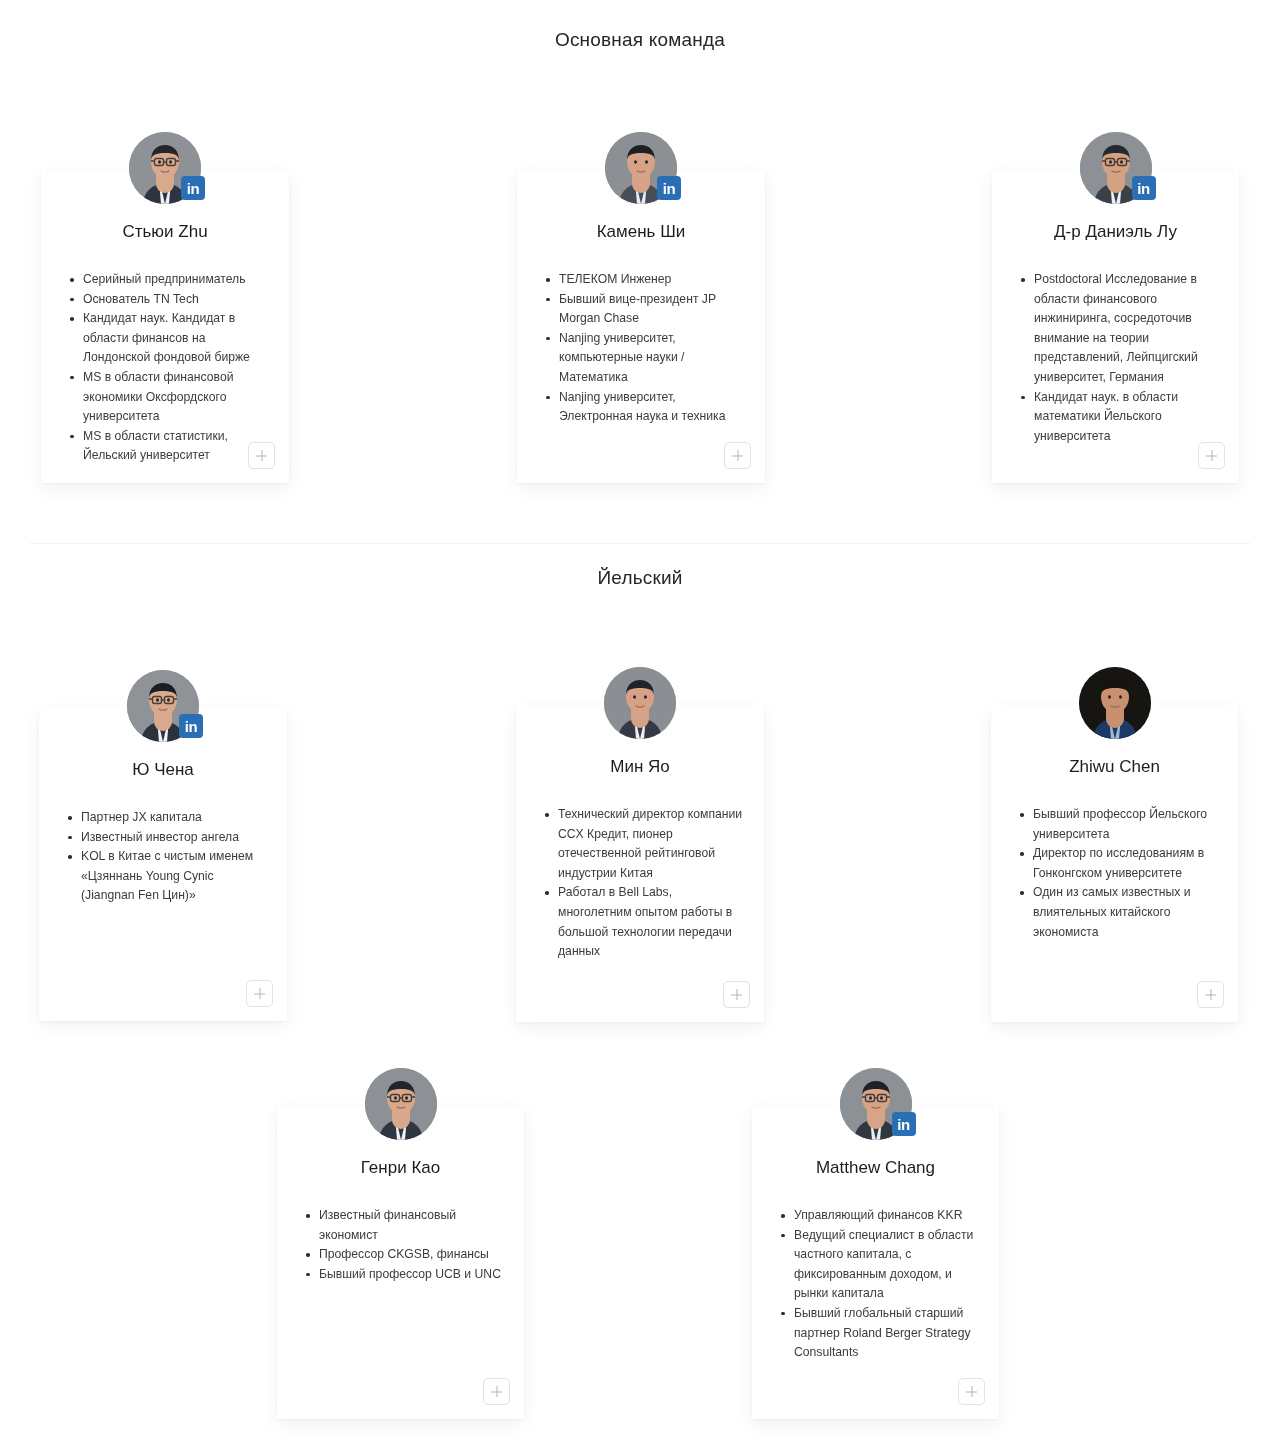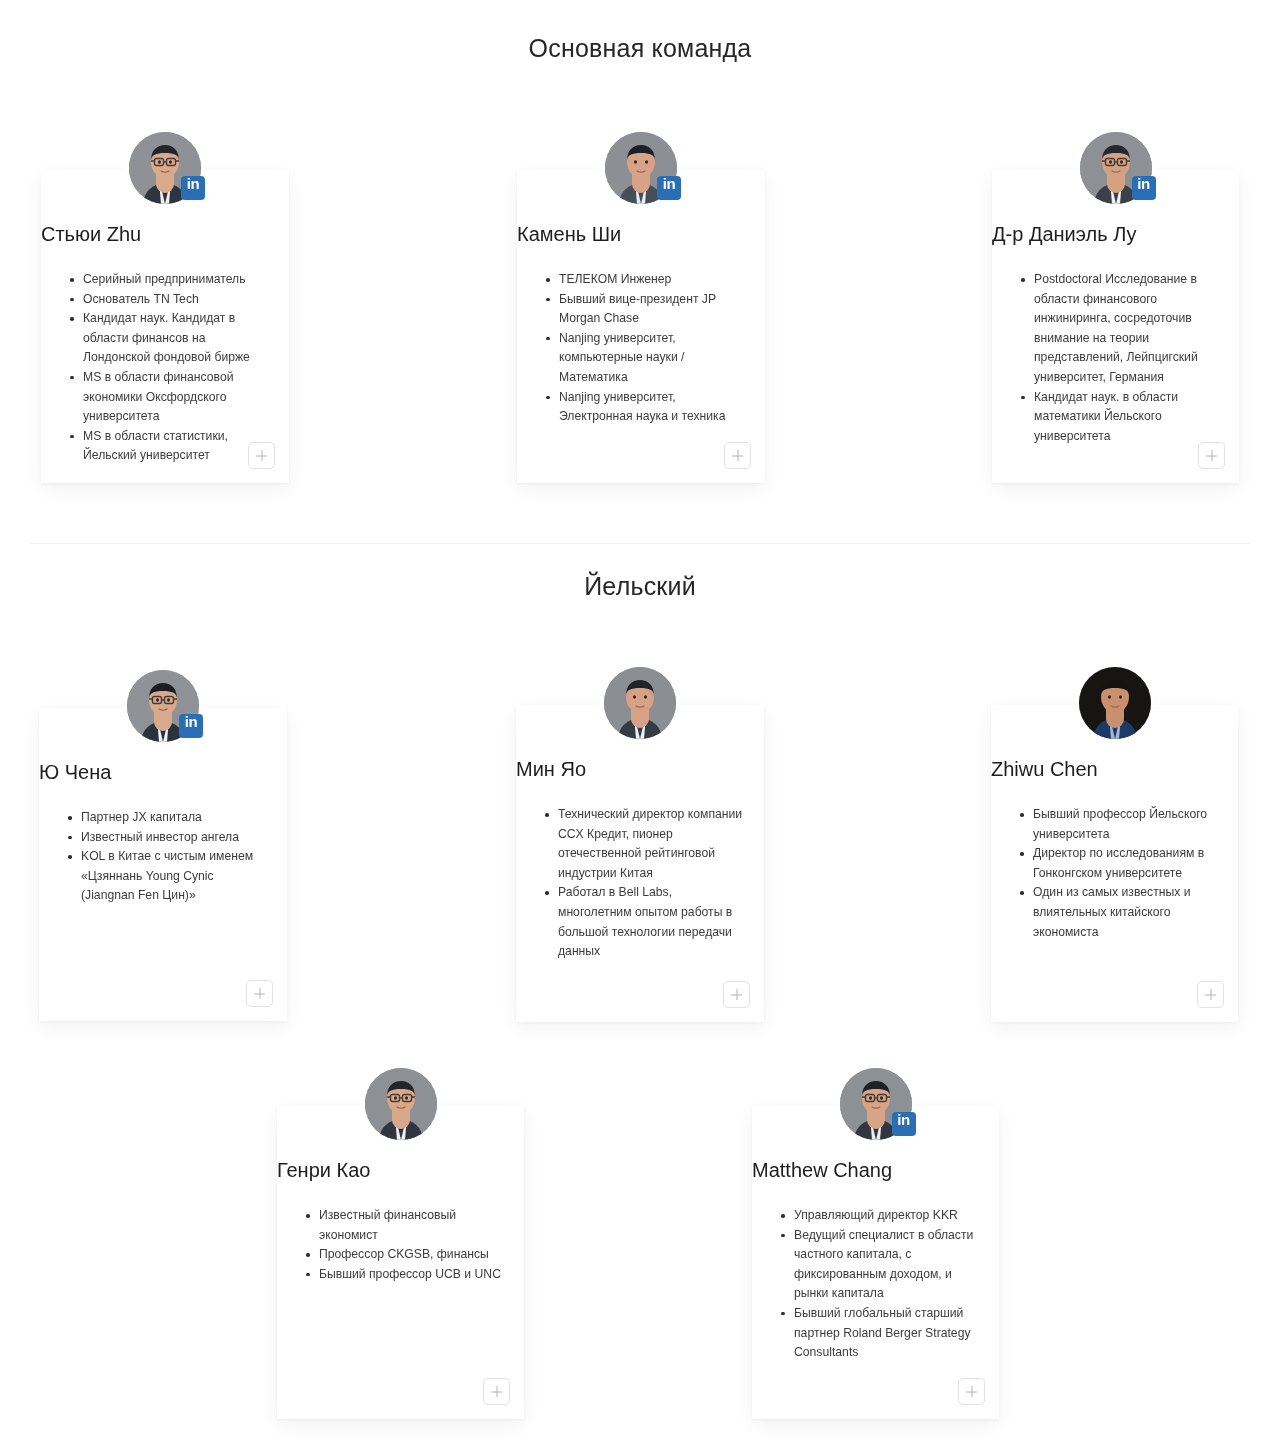--- a/index.html
+++ b/index.html
@@ -17,21 +17,21 @@
   }
 
   .page { position: relative; width: 1280px; height: 1440px; }
 
   
   .section-title {
     position: absolute;
     left: 0;
     width: 1280px;
     text-align: center;
-    font-size: 25px;
+    font-size: 19px;
     font-weight: 400;
     color: #262626;
     letter-spacing: .2px;
     line-height: 1.2;
   }
   #title-core { top: 16px; }
   #title-advisors { top: 554px; }
 
   .divider {
     position: absolute;
@@ -70,36 +70,38 @@
 
   .li-badge {
     position: absolute;
     right: -4px;
     bottom: 4px;
     width: 24px;
     height: 24px;
     border-radius: 4px;
     background: #2a6fb5;
     display: flex;
+    align-items: center;
     justify-content: center;
     color: #ffffff;
     font-size: 15px;
     font-weight: 700;
     line-height: 1;
     letter-spacing: -.5px;
     font-family: "Liberation Sans", sans-serif;
   }
   .li-badge .li-i { display:inline-block; }
 
   .person-name {
     position: absolute;
     left: 0;
     right: 0;
     top: 52px;
-    font-size: 20px;
+    text-align: center;
+    font-size: 17px;
     font-weight: 400;
     color: #1d1d1d;
     line-height: 1.2;
   }
 
   .bullets {
     position: absolute;
     left: 22px;
     right: 18px;
     top: 100px;
@@ -397,21 +399,21 @@
     <ellipse cx="41.5" cy="30" rx="1.5" ry="1.7" fill="#2a2420"></ellipse>
     <path d="M32 39c2 1.6 6 1.6 8 0" stroke="#9b6b53" stroke-width="1.2" fill="none" stroke-linecap="round"></path>
   </svg>
           </div>
           <a class="li-badge">
             <span class="li-i">in</span>
           </a>
         </div>
         <div class="person-name">Matthew Chang</div>
         <ul class="bullets">
-          <li>Управляющий директор KKR</li>
+          <li>Управляющий финансов KKR</li>
           <li>Ведущий специалист в области частного капитала, с фиксированным доходом, и рынки капитала</li>
           <li>Бывший глобальный старший партнер Roland Berger Strategy Consultants</li>
         </ul>
         <button class="plus-btn" aria-label="+"></button>
       </div>
     </div>
 
 </div>
 
 </body></html>

